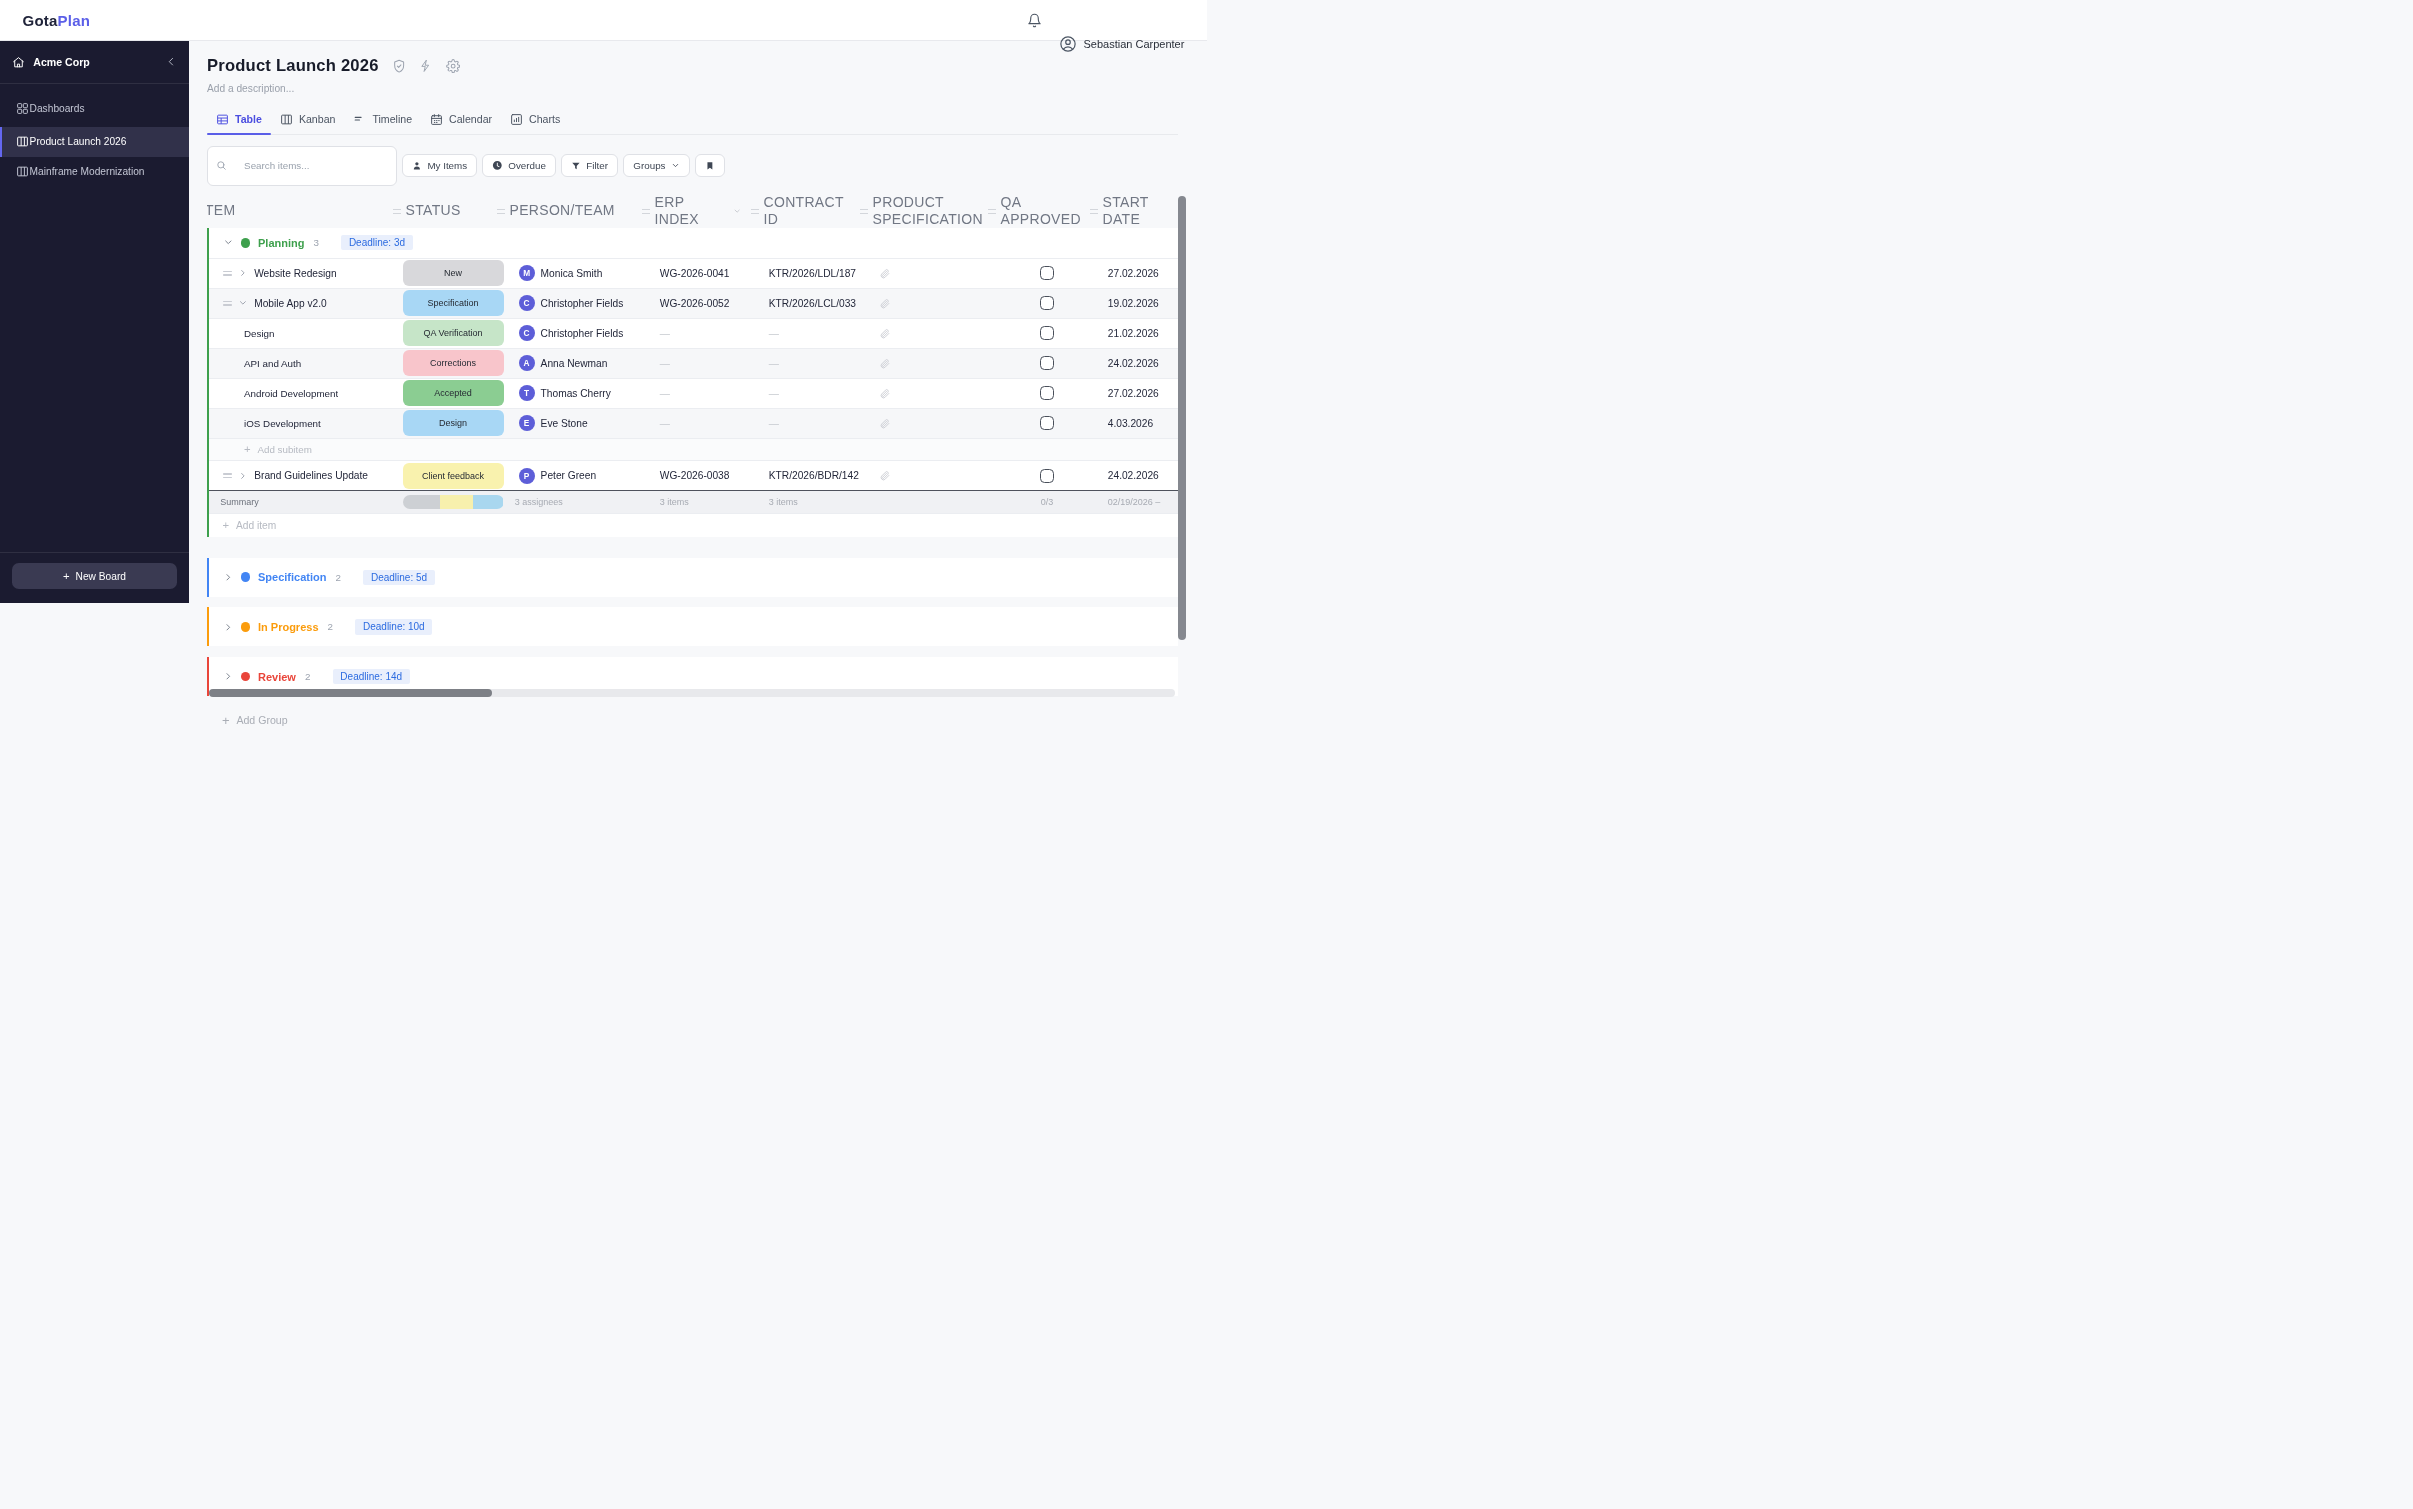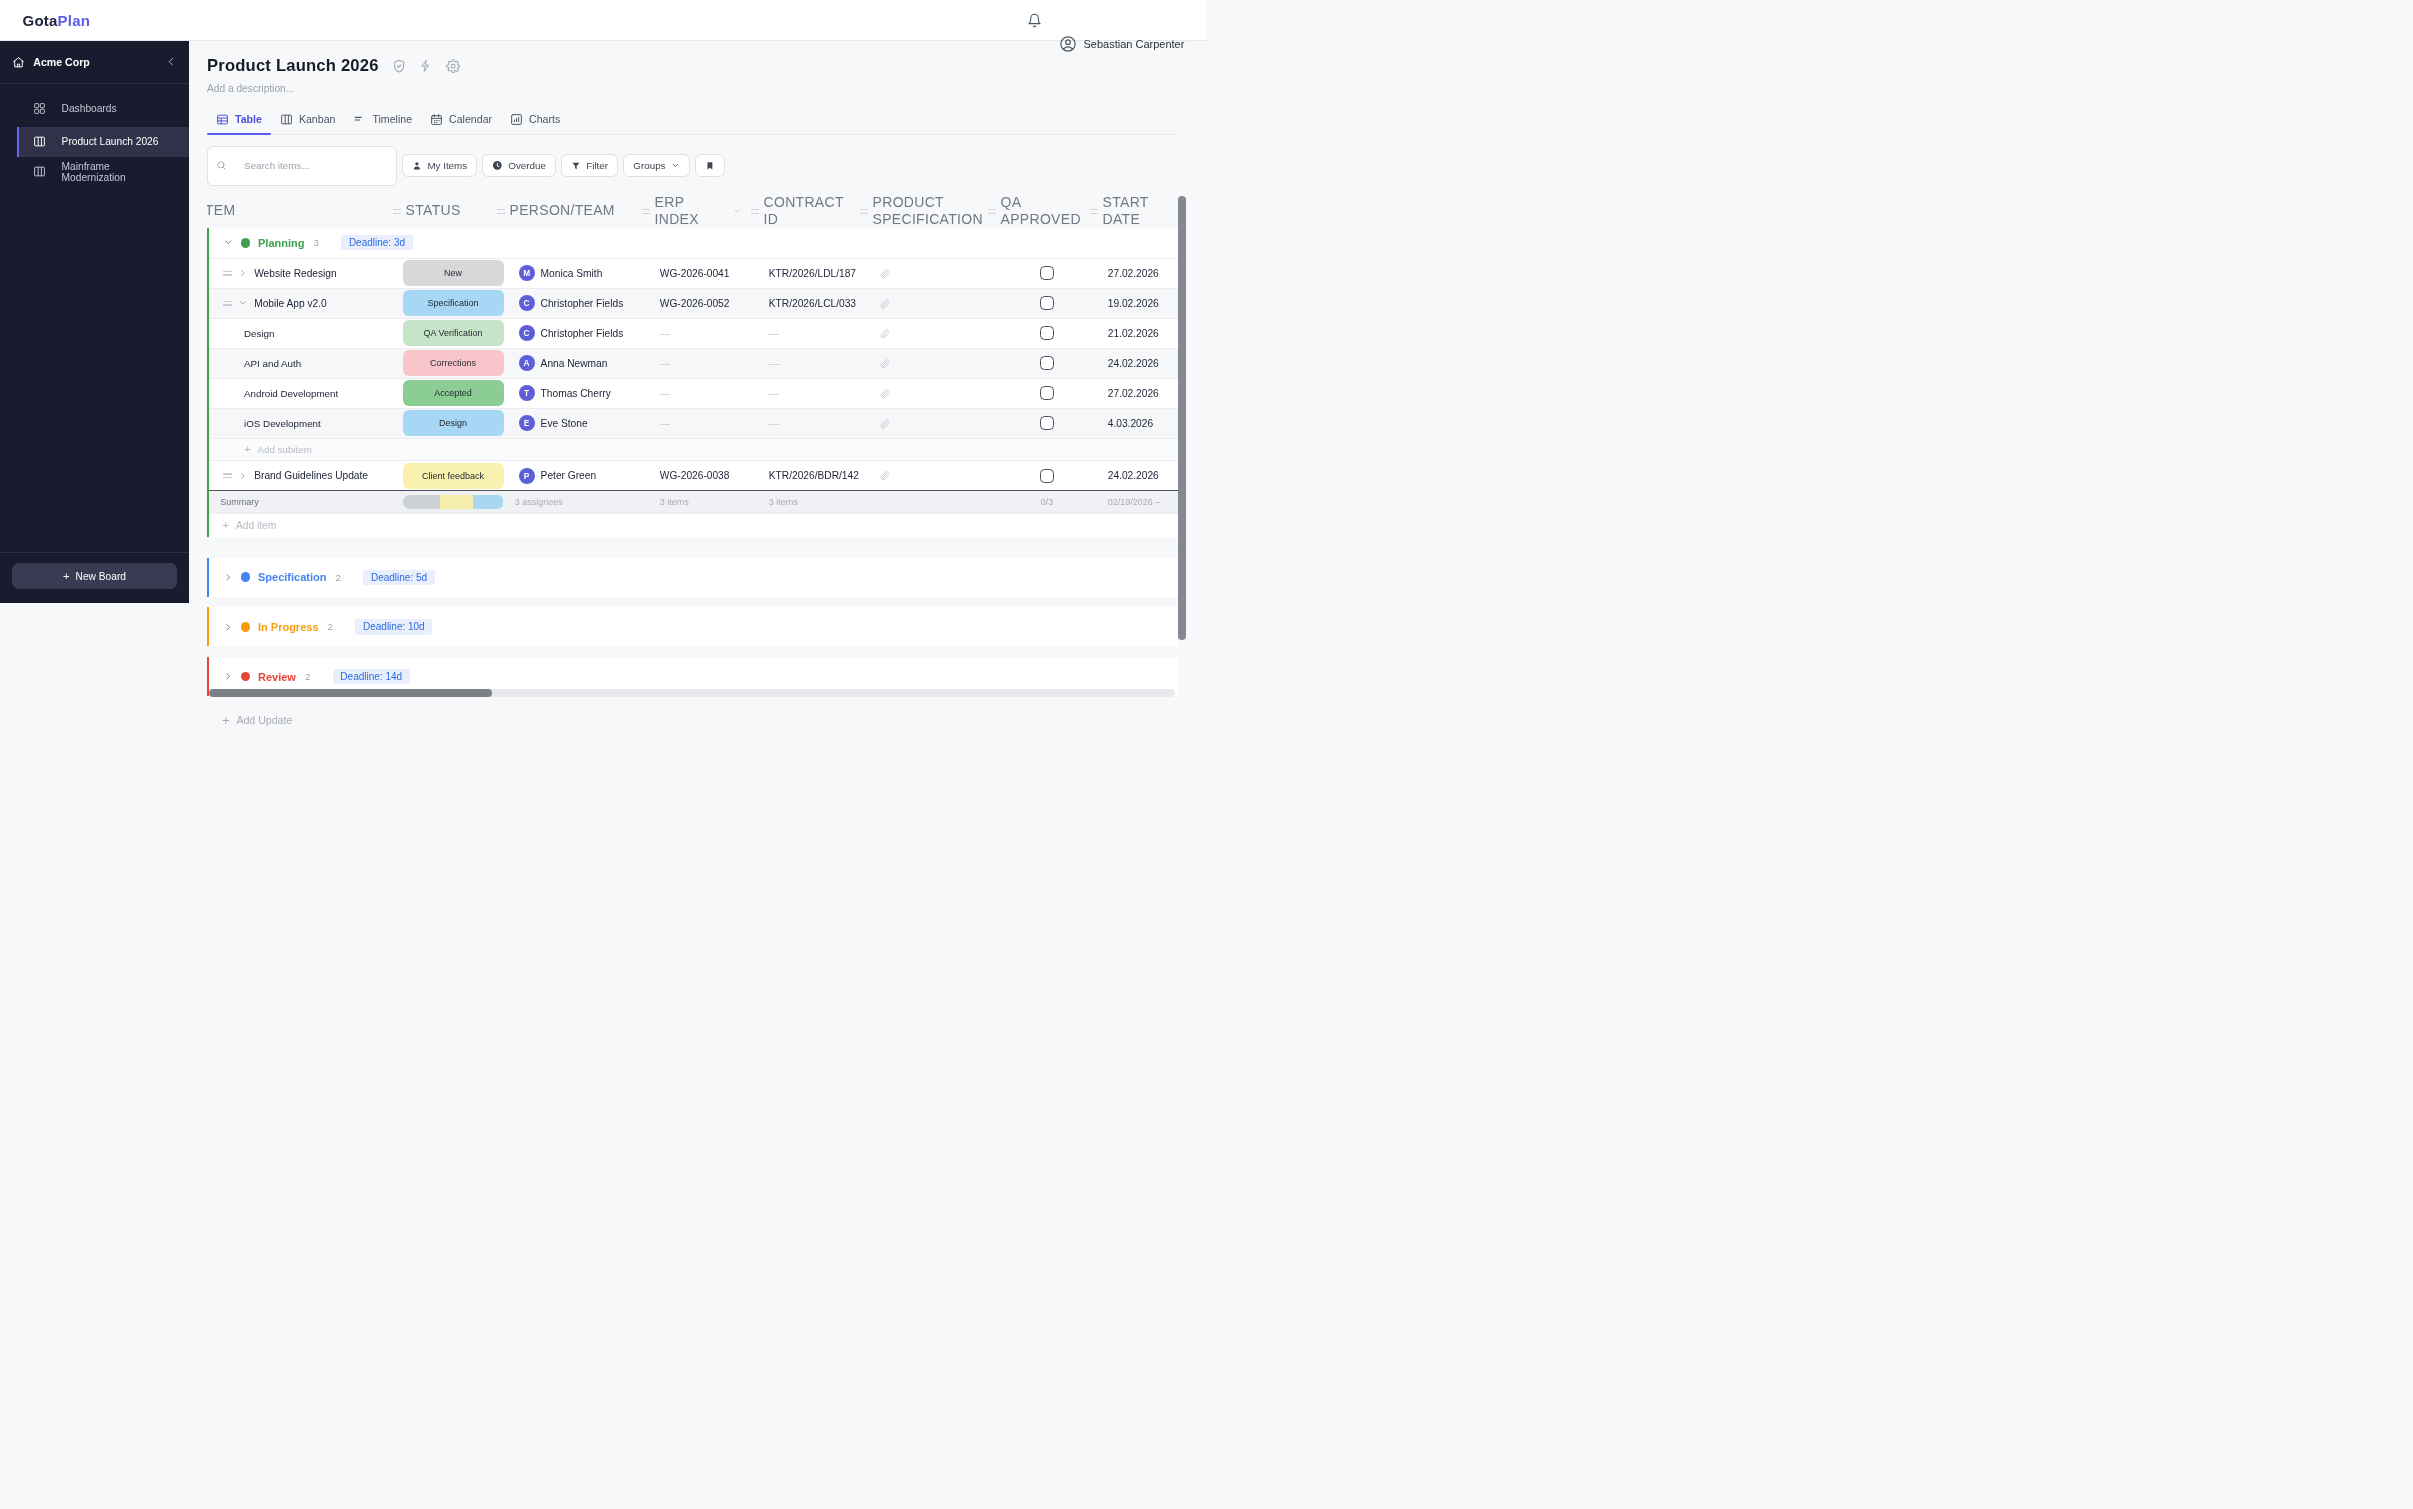--- a/index.html
+++ b/index.html
@@ -14,21 +14,21 @@
   .topbar-right { display:flex; align-items:center; gap:16.6px; }
   .icon-btn { background:none; border:none; color:#4b5563; display:flex; align-items:center; cursor:pointer; }
   .user-chip { display:flex; align-items:center; gap:6.8px; color:#2a2f3a; font-size:11px; cursor:pointer;margin-top:47px; }
 
   
   .sidebar { position:absolute; top:41px; left:0; width:189px; height:562px; background:#1b1b30; display:flex; flex-direction:column; z-index:20; }
   .ws-header { height:43px; display:flex; align-items:center; gap:8.3px; padding:0 12px; border-bottom:0.8px solid rgba(255,255,255,.09); color:#fff; }
   .ws-name { font-size:10.6px; font-weight:bold; flex:1; }
   .ws-header .chev { color:#b9bcc9; }
   .nav { padding:9px 0 0 0; }
-  .nav-item { height:30px; display:flex; align-items:center; gap:16px; padding:0 13.6px; color:#c3c6d4; font-size:10.2px; cursor:pointer; border-left:2.3px solid transparent;margin-left:17px; }
+  .nav-item { height:30px; display:flex; align-items:center; gap:1px; padding:0 13.6px; color:#c3c6d4; font-size:10.2px; cursor:pointer; border-left:2.3px solid transparent; }
   .nav-item.small-gap { margin-top:3.8px; }
   .nav-item.active { background:#31314a; color:#fff; border-left-color:#6467f0; }
   .sidebar-spacer { flex:1; }
   .sidebar-footer { border-top:0.8px solid rgba(255,255,255,.09); padding:10.6px 12px 13.6px 12px; }
   .new-board-btn { width:100%; height:26px; background:#3a3a52; border:none; border-radius:6.8px; color:#fff; font-size:10.2px; font-family:inherit; display:flex; align-items:center; justify-content:center; gap:6px; cursor:pointer; }
 
   
   .main { position:absolute; top:41px; left:189px; width:1017px; height:714px; overflow:hidden; }
   .board-header { padding:15px 18px 0 18px; }
   .title-row { display:flex; align-items:center; gap:13px; }
@@ -700,17 +700,17 @@
     </div>
 
     <div class="v-scrollbar"></div>
     <div class="h-scrollbar">
       <div class="h-thumb"></div>
     </div>
   </div>
 
   <div class="add-group">
     <span class="plus">+</span>
-    <span>Add Update</span>
+    <span>Add Group</span>
   </div>
 
 </main>
 
 
 </body></html>

